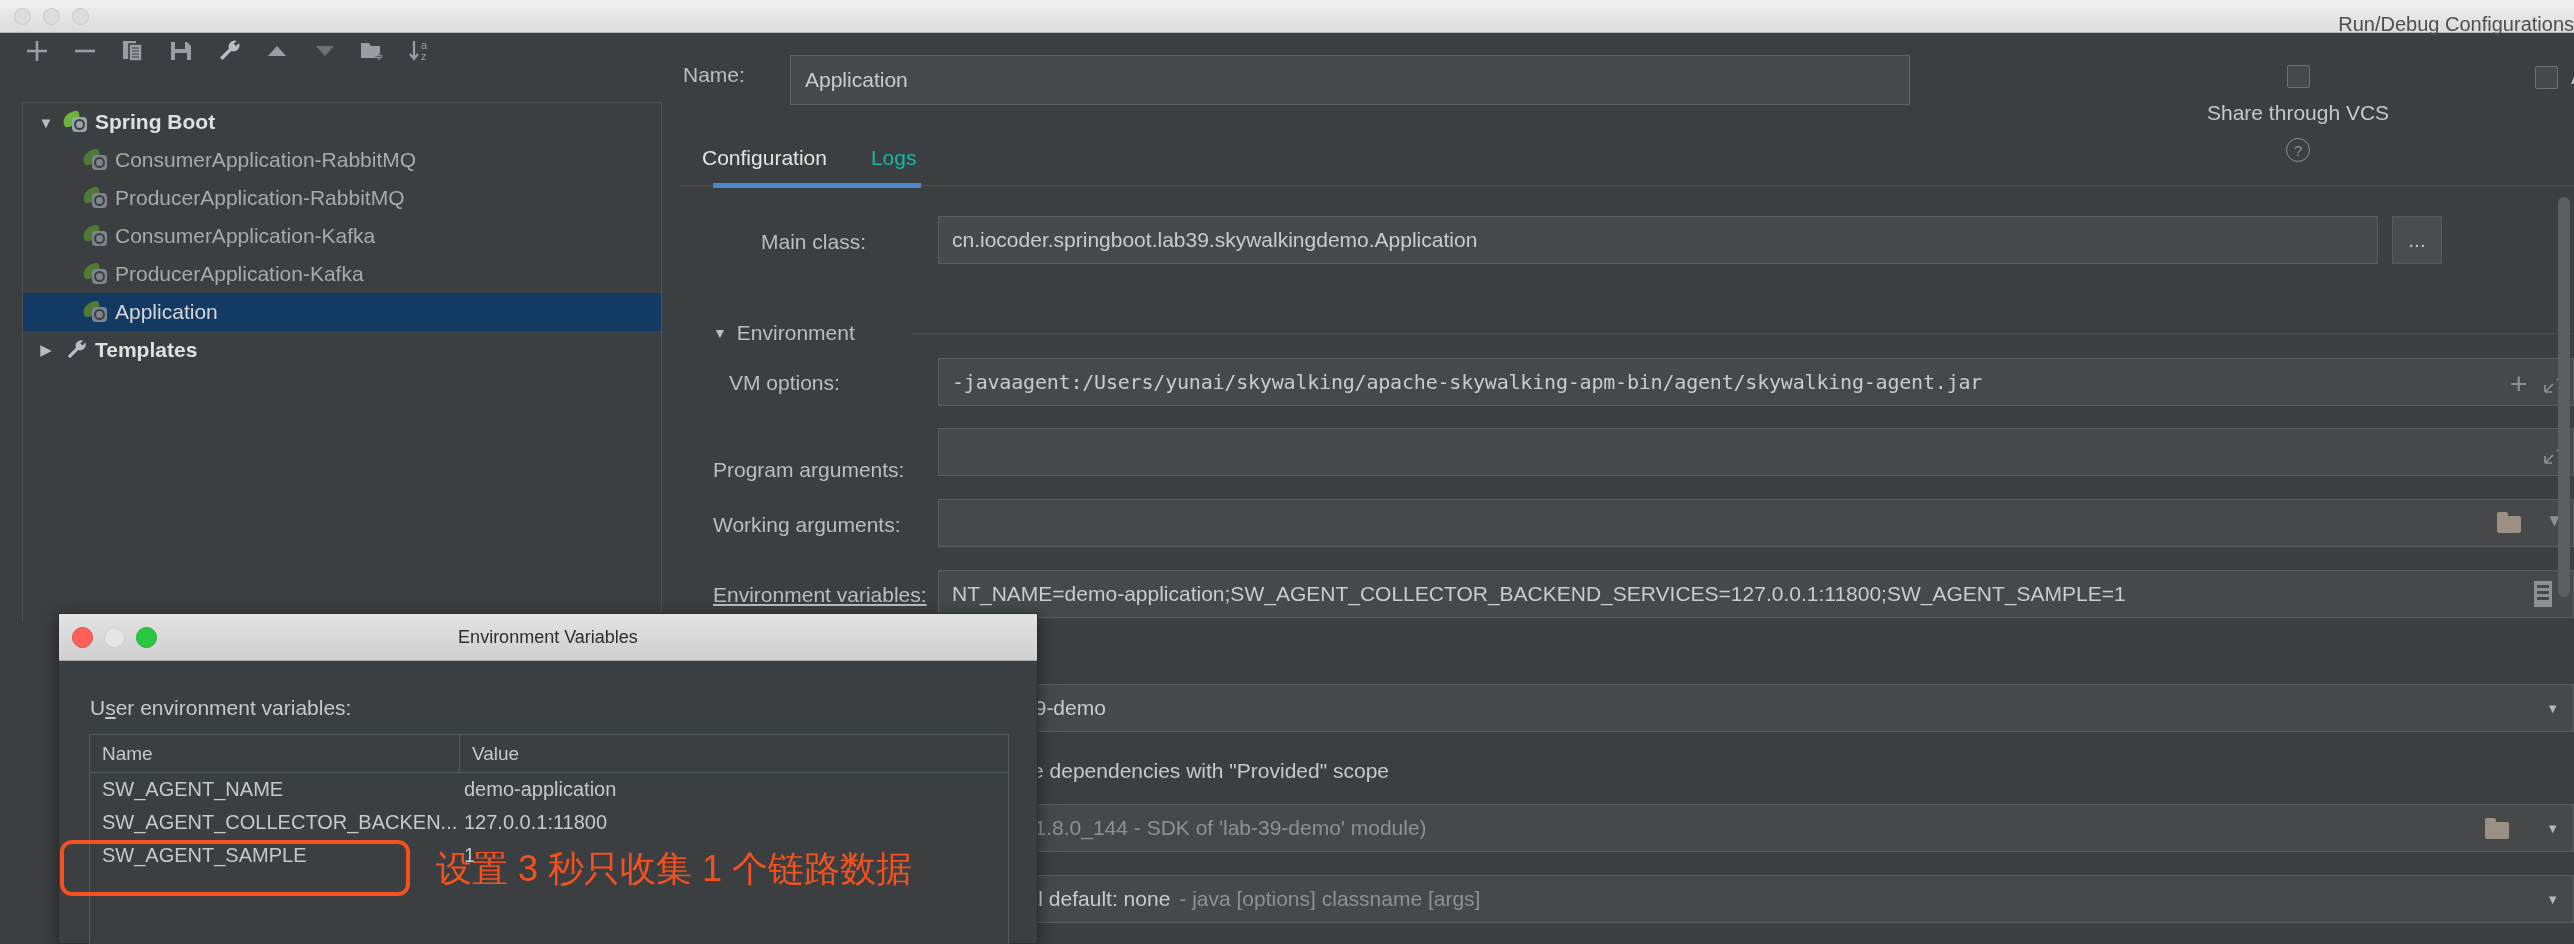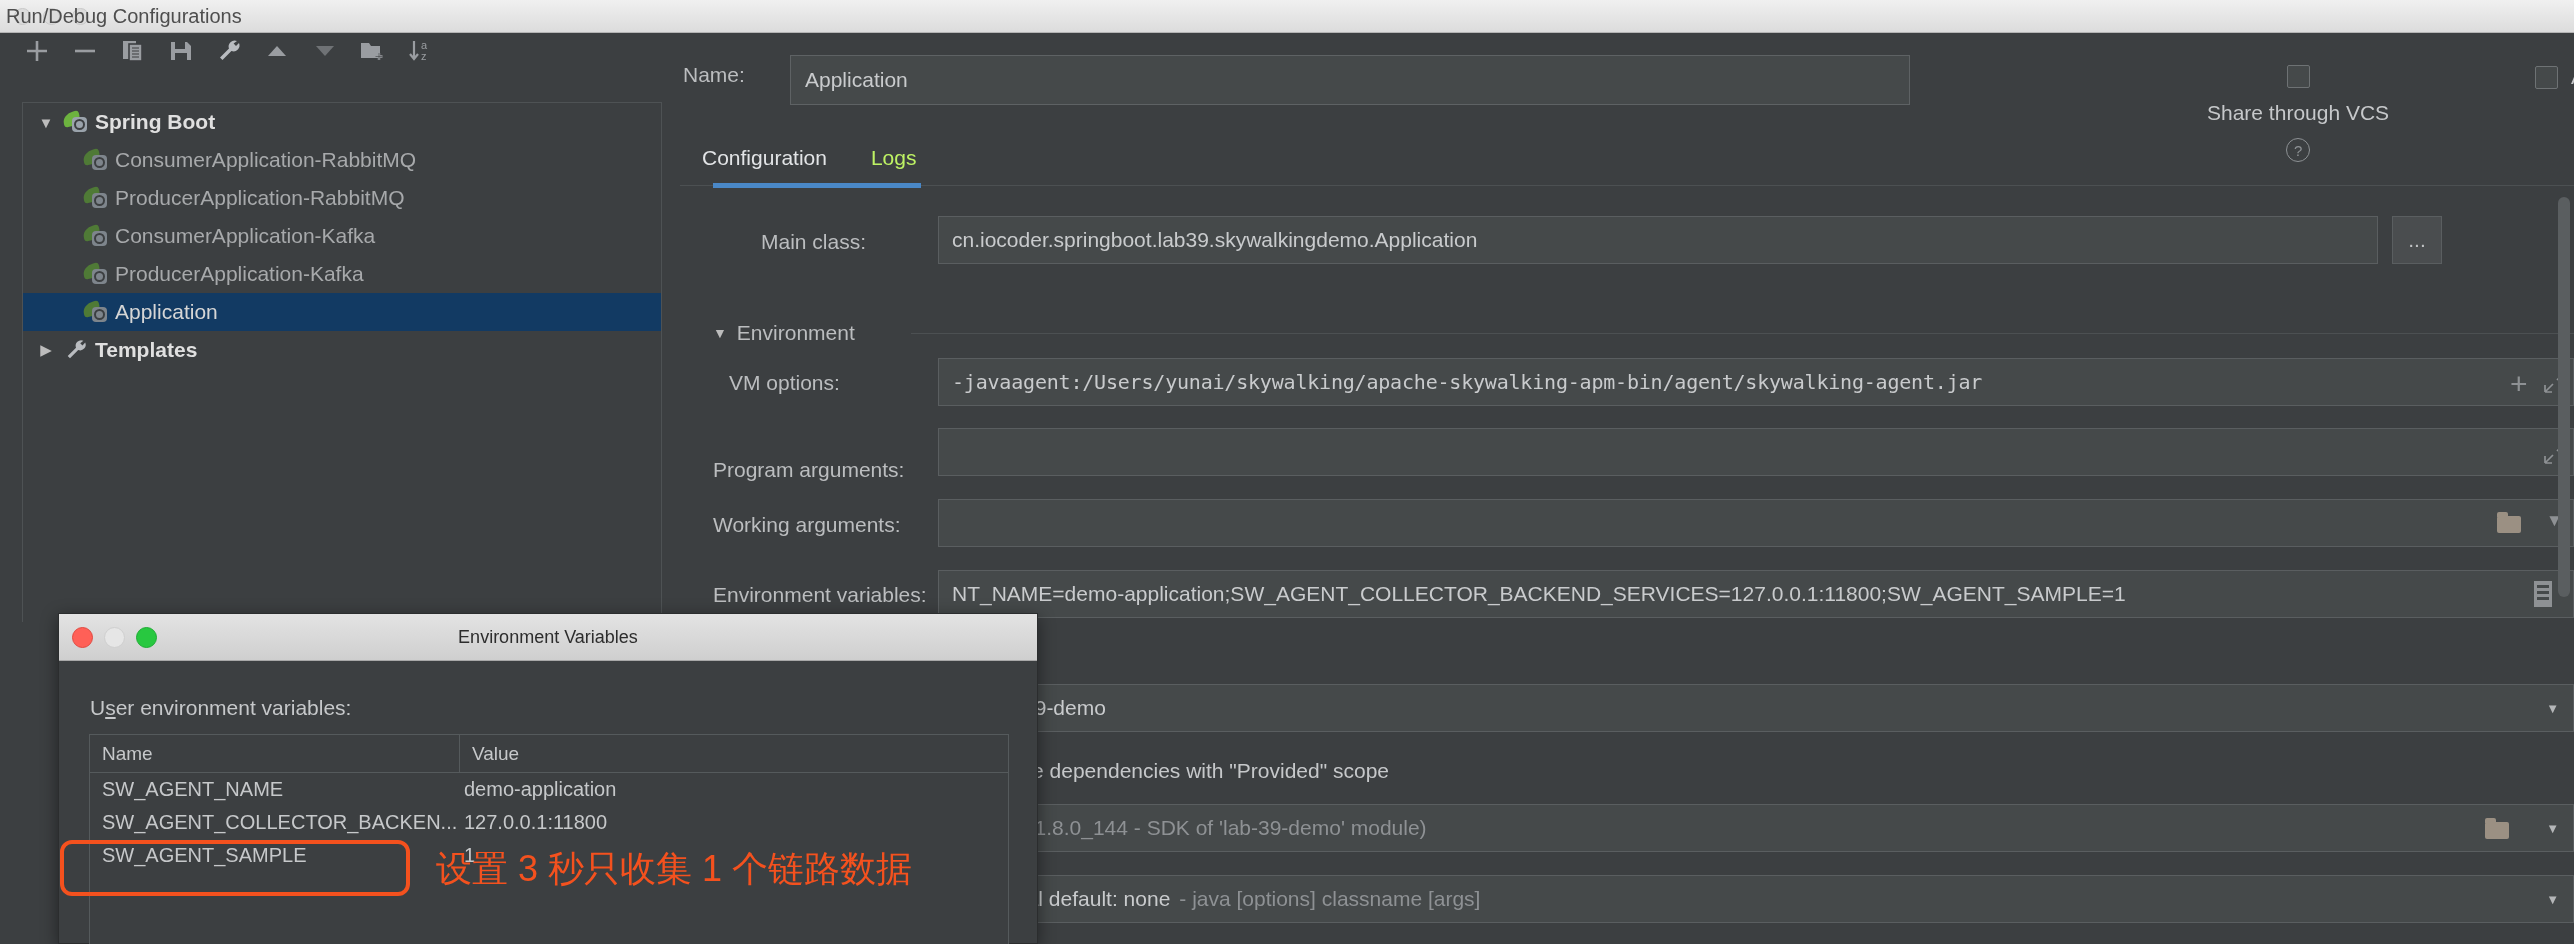--- a/index.html
+++ b/index.html
@@ -14,22 +14,22 @@
   
   .titlebar {
     position: absolute; left: 0; top: 0; width: 2574px; height: 33px;
     background: linear-gradient(#f0f0f0, #dcdcdc);
     border-bottom: 1px solid #b4b4b4;
   }
   .tl-dots { position: absolute; left: 14px; top: 8px; display: flex; gap: 12px; }
   .tl-dot { width: 17px; height: 17px; border-radius: 50%; background: #dcdcdc;
             border: 1px solid #c8c8c8; }
   .tl-title {
-    position: absolute; left: 0; top: 0; width: 2574px; height: 33px;
-    line-height: 33px; text-align: left;
+    position: absolute; left: 0; top: 8px; width: 2574px; height: 33px;
+    line-height: 33px; text-align: right;
     font-size: 20px; color: #4e4e4e; padding-left: 6px;
   }
   .tb-icons { position: absolute; left: 22px; top: 36px; display: flex; align-items: center; gap: 18px; }
   .tbi { width: 30px; height: 30px; display: flex; align-items: center; justify-content: center;
          color: #9a9da1; }
   .tbi svg { display: block; }
 
   
   .treepanel {
     position: absolute; left: 22px; top: 102px; width: 640px; height: 520px;
@@ -87,21 +87,21 @@
     border: solid #c9cbcd; border-width: 0 2px 2px 0; transform: rotate(42deg);
   }
   .cblabel { font-size: 21px; color: #c6c8ca; white-space: nowrap; }
   .qmark {
     width: 24px; height: 24px; border-radius: 50%; border: 1px solid #8d9194;
     color: #8d9194; font-size: 15px; display: flex; align-items: center; justify-content: center;
   }
 
   
   .tabs { position: absolute; left: 0; top: 100px; display: flex; align-items: flex-end; gap: 0; }
-  .tab { padding: 0 22px; height: 50px; line-height: 50px; font-size: 21px; color: #bef264; }
+  .tab { padding: 0 22px; height: 50px; line-height: 50px; font-size: 21px; color: #14b8a6; }
   .tab.active { color: #e2e4e6; }
   .tabunderline { position: absolute; left: 33px; top: 150px; width: 208px; height: 5px; background: #4a88c7; }
   .tabline { position: absolute; left: 0; top: 152px; width: 1894px; height: 1px; background: #4c5052; }
 
   
   .flabel { position: absolute; font-size: 21px; color: #bbbdbf; white-space: nowrap; }
   .field {
     position: absolute; background: #45494a; border: 1px solid #5a5e60;
     display: flex; align-items: center; font-size: 21px; color: #c9cbcd;
     padding-left: 13px; overflow: hidden; white-space: nowrap;
@@ -390,21 +390,21 @@
     <div class="flabel" style="left:33px; top:480px;">Working arguments:</div>
     <div class="field" style="left:258px; top:466px; width:1636px; height:48px;">
       <span></span>
     </div>
     <div class="folderbtn" style="left:1817px; top:479px;">
       <span class="t"></span>
         <span class="b"></span>
     </div>
     <div class="mini" style="left:1866px; top:478px; font-size:17px;">▼</div>
 
-    <div class="flabel" style="left:33px; top:550px;">Environment variables:</div>
+    <div class="flabel" style="left:33px; top:550px;text-decoration:underline;">Environment variables:</div>
     <div class="field" style="left:258px; top:537px; width:1636px; height:48px;">
       <span>NT_NAME=demo-application;SW_AGENT_COLLECTOR_BACKEND_SERVICES=127.0.0.1:11800;SW_AGENT_SAMPLE=1</span>
     </div>
     <div class="mini" style="left:1852px; top:547px;">
       <svg width="22" height="28" viewBox="0 0 22 28">
         <rect x="2" y="1" width="18" height="26" fill="#8e9194"></rect>
         <rect x="5" y="5" width="12" height="3" fill="#45494a"></rect>
         <rect x="5" y="11" width="12" height="3" fill="#45494a"></rect>
         <rect x="5" y="17" width="12" height="3" fill="#45494a"></rect>
       </svg>

